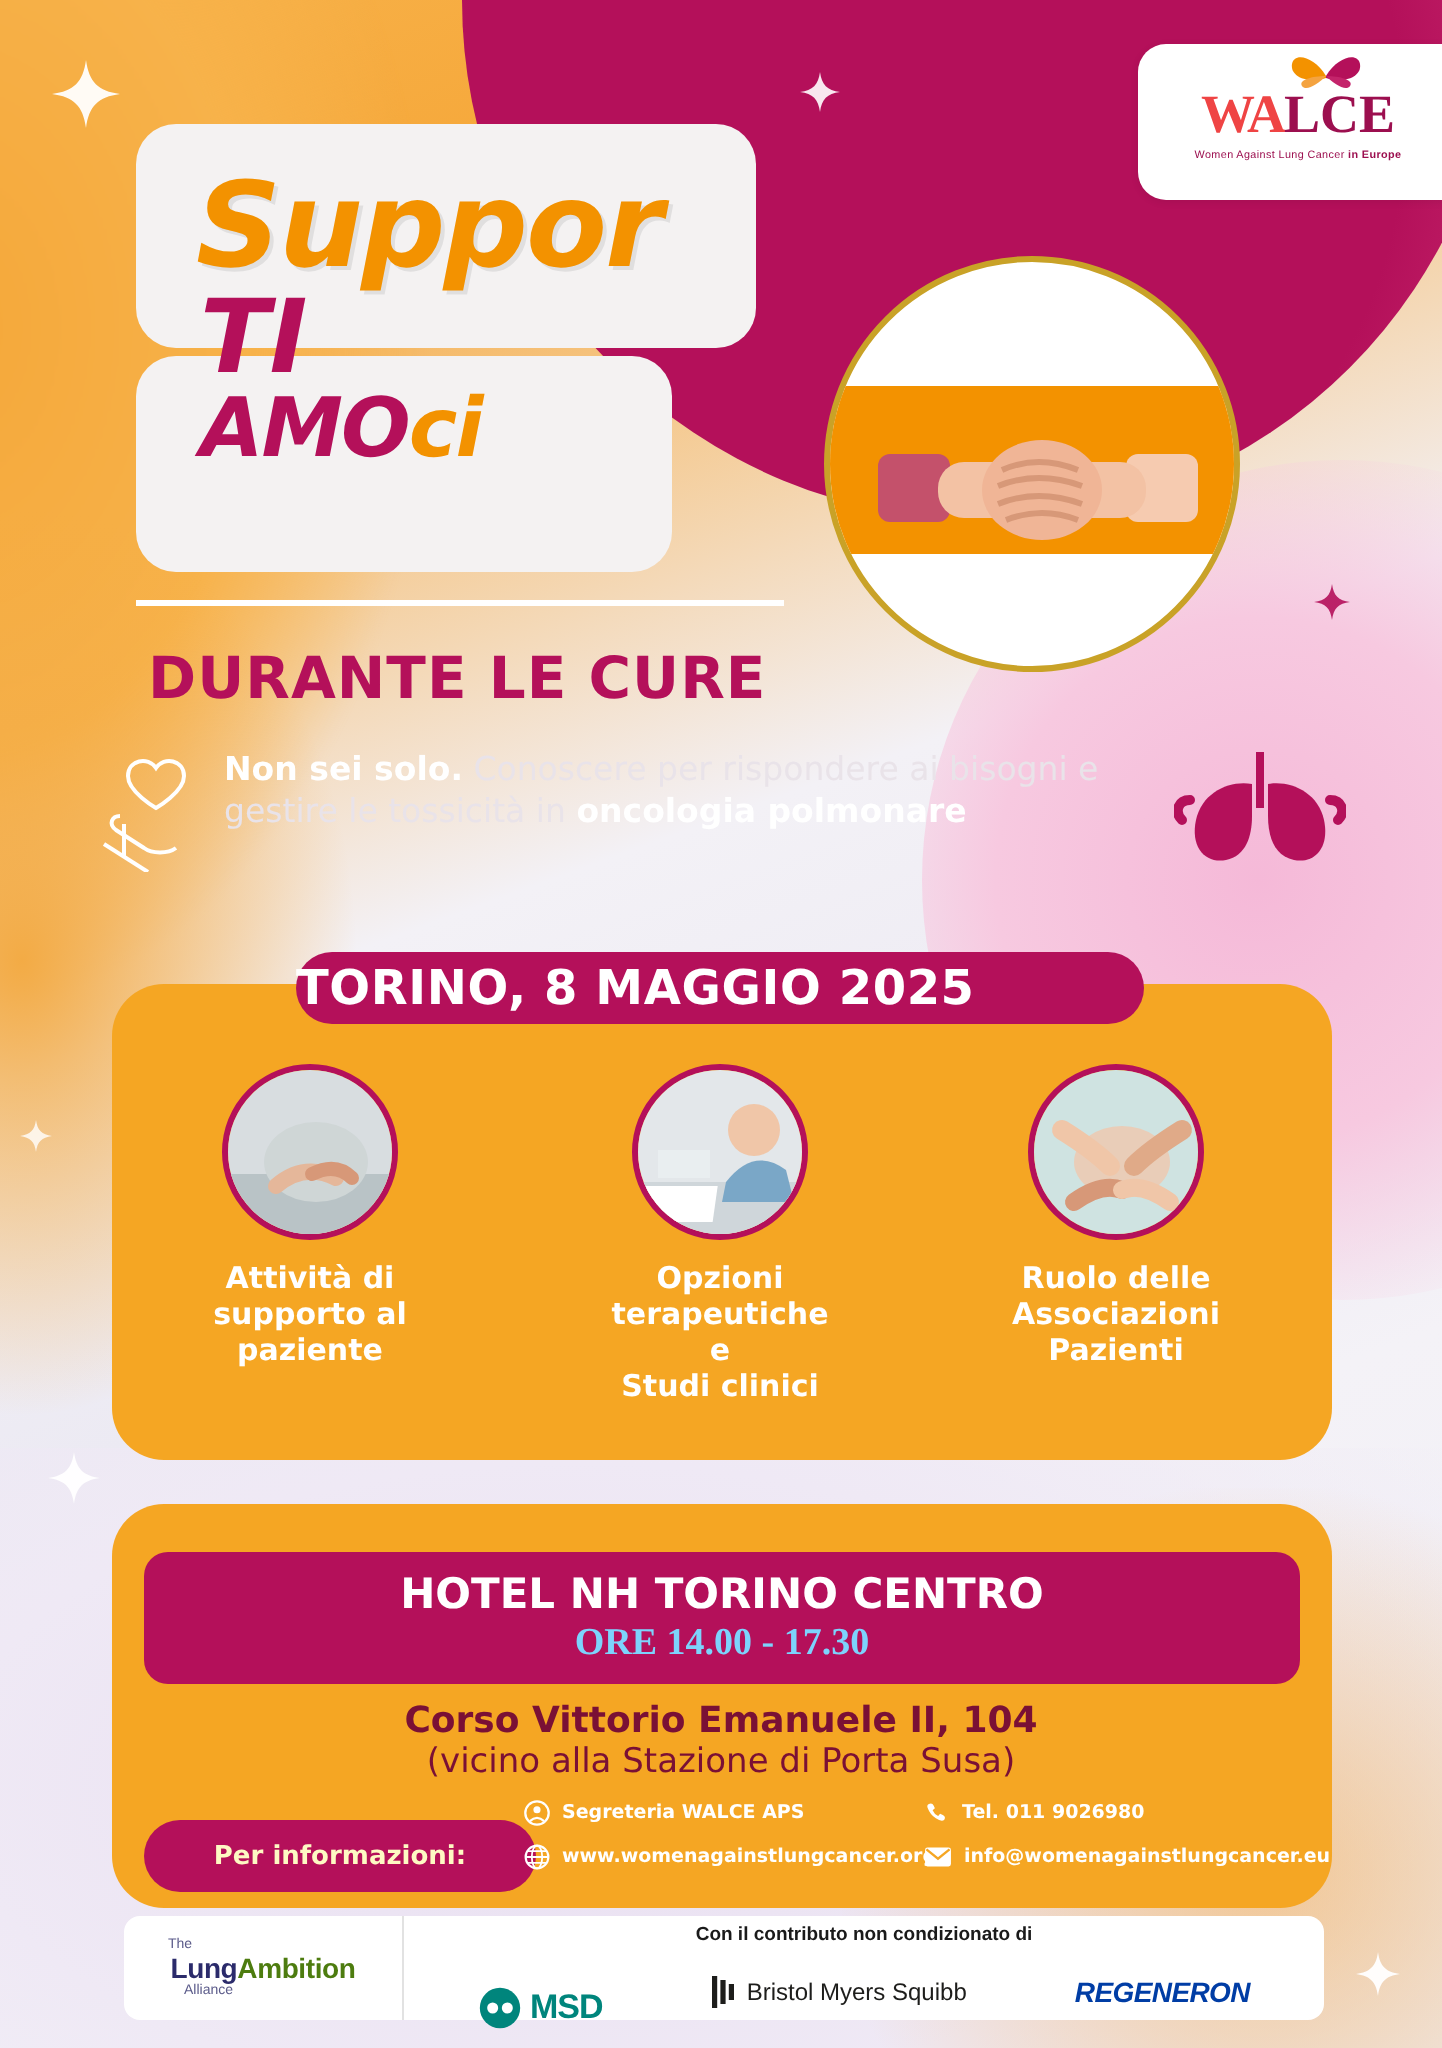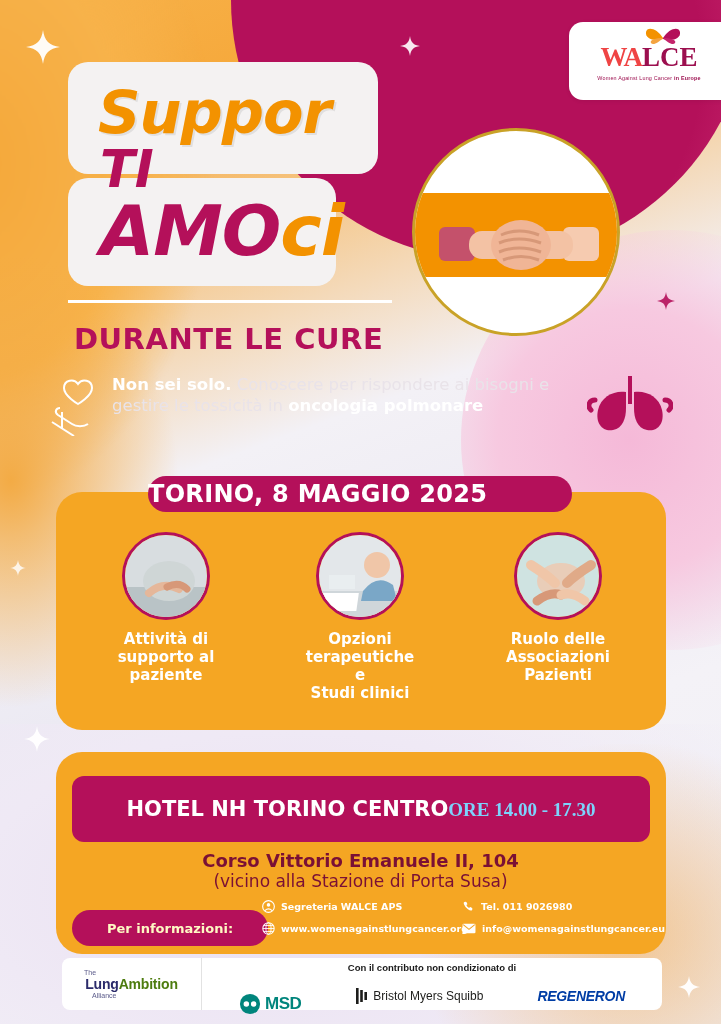--- a/index.html
+++ b/index.html
@@ -74,21 +74,21 @@
     text-shadow: 2px 2px 0 rgba(0,0,0,.08);
   }
   .t-ti{
     position:absolute; left:100px; top:140px;
     font-family:"DejaVu Sans", sans-serif; font-weight:bold; font-style:italic;
     font-size:51px; color:#b4105a; letter-spacing:0px;
   }
   .t-amoci{
     position:absolute; left:100px; top:190px;
     font-family:"DejaVu Sans", sans-serif; font-weight:bold; font-style:italic;
-    font-size:70px; color:#b4105a; letter-spacing:-1px;
+    font-size:41px; color:#b4105a; letter-spacing:-1px;
   }
   .t-amoci .ci{ color:#f39200; }
   .rule{
     position:absolute; left:68px; top:300px; width:324px; height:3px;
     background:#ffffff;
   }
   .t-durante{
     position:absolute; left:74px; top:322px;
     font-family:"DejaVu Sans", sans-serif; font-weight:bold; font-size:29px;
     color:#b4105a; letter-spacing:.5px;
@@ -137,21 +137,21 @@
     font-size:15px; line-height:18px; color:#ffffff;
   }
   
   .venue-panel{
     position:absolute; left:56px; top:752px; width:610px; height:202px;
     background:#f5a623; border-radius:26px;
   }
   .venue-pill{
     position:absolute; left:72px; top:776px; width:578px; height:66px;
     background:#b4105a; border-radius:12px;
-    display:flex; align-items:center; justify-content:center;
+    display:flex; flex-direction:column; align-items:center; justify-content:center;
   }
   .venue-pill .l1{ font-family:"DejaVu Sans", sans-serif; font-weight:bold; font-size:21px; color:#ffffff;}
   .venue-pill .l2{ font-family:Liberation Serif, serif; font-weight:bold; font-size:19px; color:#7dd3fc; margin-top:2px;}
   .addr1{
     position:absolute; left:0; top:850px; width:721px; text-align:center;
     font-family:"DejaVu Sans", sans-serif; font-weight:bold; font-size:18px; color:#7a1035;
   }
   .addr2{
     position:absolute; left:0; top:871px; width:721px; text-align:center;
     font-family:"DejaVu Sans", sans-serif; font-size:17px; color:#7a1035;
@@ -297,21 +297,21 @@
     <b>Non sei solo.</b>
     <span>Conoscere per rispondere ai bisogni e gestire</span>
     <span>le tossicità in </span><span class="strong-bold">oncologia polmonare</span>
   </div>
 
   <div class="panel"></div>
   <div class="date-pill">
     <span>TORINO, 8 MAGGIO 2025</span>
   </div>
 
-  <div class="topic" style="left:76px;top:532px">
+  <div class="topic" style="left:65px;top:532px">
     <div class="circ">
       <svg width="88" height="88" viewBox="0 0 88 88">
         <rect width="88" height="88" fill="#d8dde0"></rect>
         <rect y="52" width="88" height="36" fill="#b9c3c6"></rect>
         <ellipse cx="44" cy="46" rx="26" ry="20" fill="#cfd6d6"></ellipse>
         <path d="M24 58 q14 -12 30 -4" stroke="#e5b79a" stroke-width="8" fill="none" stroke-linecap="round"></path>
         <path d="M42 52 q12 -6 20 2" stroke="#d79878" stroke-width="7" fill="none" stroke-linecap="round"></path>
       </svg>
     </div>
     <div class="lbl">Attività di<br>supporto al<br>paziente</div>

